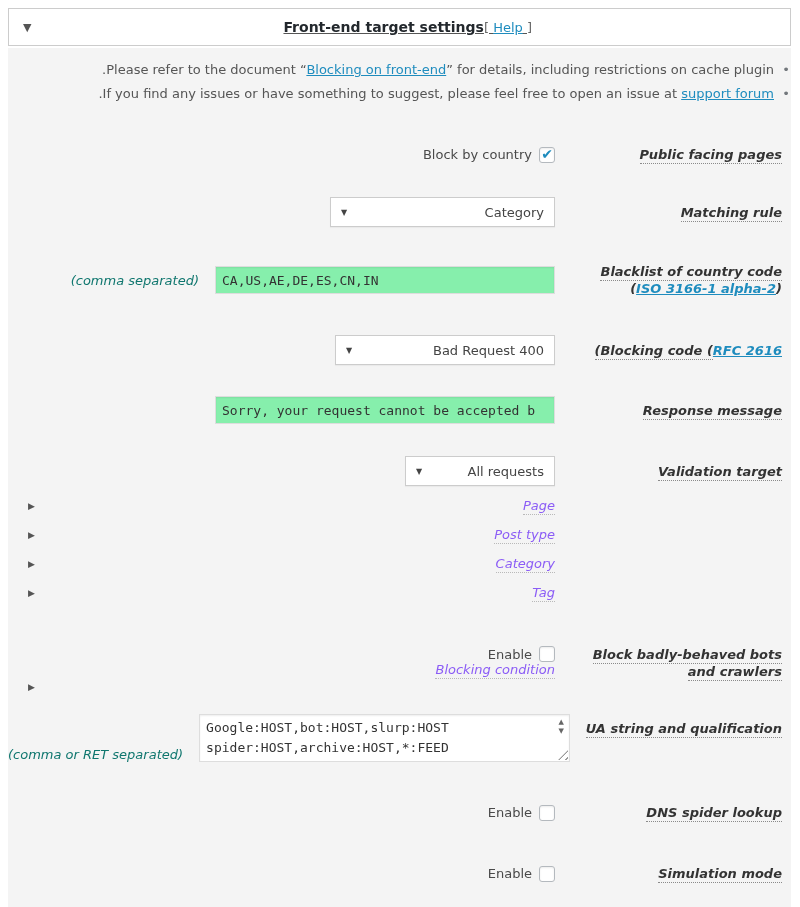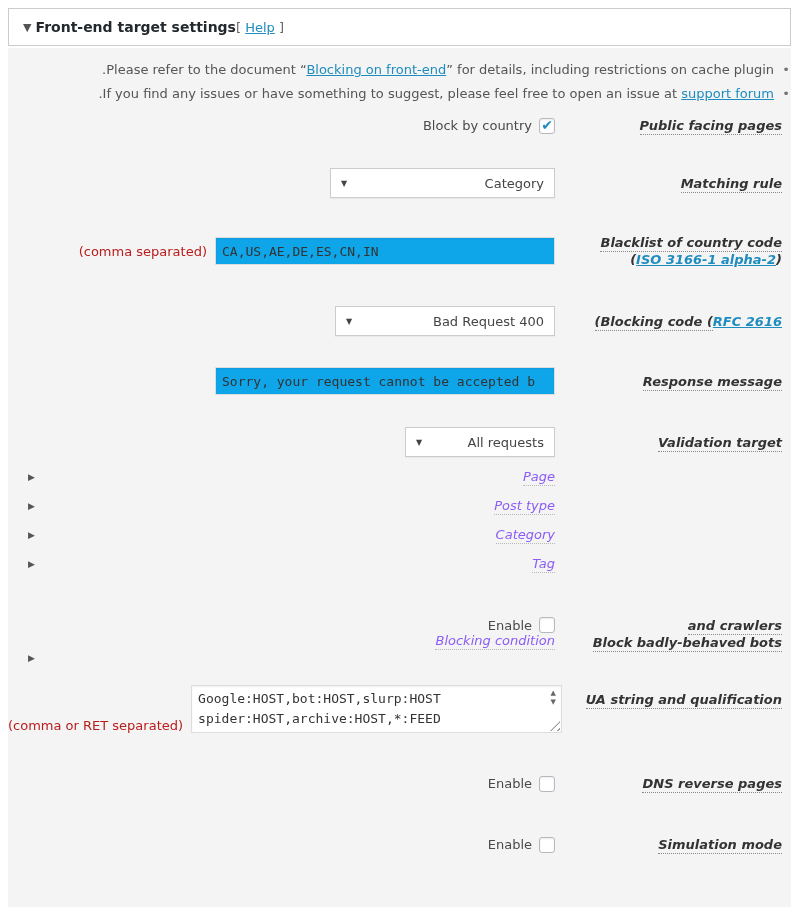--- a/index.html
+++ b/index.html
@@ -11,21 +11,21 @@
     font-size:13px; color:#555;
   }
   .panel { position:absolute; left:8px; top:8px; width:783px; }
 
   
   .panel-header {
     background:#fff; border:1px solid #ccc; height:38px;
     display:flex; align-items:center; padding:0 10px;
   }
   .toggle-icon { color:#555; font-size:11px; cursor:pointer; padding:0 4px; }
-  .header-title-area { flex:1; text-align:left; direction:ltr; }
+  .header-title-area { flex:1; text-align:center; direction:ltr;text-decoration:underline; }
   .header-title { font-weight:bold; font-size:14px; color:#23282d; }
   .bracket { color:#666; font-size:13px; }
   a, .link { color:#1e8cbe; text-decoration:underline; cursor:pointer; }
 
   
   .panel-body {
     background:#f4f4f4; margin-top:2px; height:859px; overflow:hidden;
     padding-top:10px;
   }
 
@@ -58,27 +58,27 @@
   .select {
     height:30px; border:1px solid #ccc; background:#fff; cursor:pointer;
     display:flex; align-items:center; justify-content:space-between;
     padding:0 10px; color:#444;
     box-shadow:0 1px 1px rgba(0,0,0,0.04);
   }
   .select-arrow-icon { font-size:8px; color:#444; }
   .w225 { width:225px; } .w220 { width:220px; } .w150 { width:150px; }
 
   .text-input {
-    width:340px; height:28px; border:1px solid #ddd; background:#0ea5e9;
+    width:340px; height:28px; border:1px solid #ddd; background:#86efac;
     box-shadow: inset 0 1px 2px rgba(0,0,0,0.07);
     padding:2px 6px; margin:0;
     font-family:"DejaVu Sans Mono","Liberation Mono",monospace;
     font-size:13px; color:#333; direction:ltr; text-align:left;
   }
-  .side-note { color:#b91c1c; margin-right:8px; white-space:nowrap; }
+  .side-note { color:#0f766e; margin-right:16px; white-space:nowrap;font-style:italic; }
 
   .gray-lbl {
     font-style:italic; color:#8b5cf6;
     border-bottom:1px dotted #b9b9b9; padding-bottom:1px;
   }
   .sub-row { position:relative; text-align:right; padding-right:236px; height:21px; }
   .expand-icon {
     position:absolute; left:20px; top:3px; color:#555; font-size:9px; cursor:pointer;
   }
 
@@ -99,21 +99,21 @@
     display:flex; flex-direction:column; align-items:center;
     color:#666; font-size:7px; line-height:9px; cursor:pointer;
   }
   .ta-grip {
     position:absolute; right:1px; bottom:1px; width:10px; height:10px; cursor:nwse-resize;
     background: repeating-linear-gradient(135deg, transparent 0 2px, #9a9a9a 2px 3px, transparent 3px 5px);
     clip-path: polygon(100% 0, 100% 100%, 0 100%);
   }
 
   
-  .m-notices-after { margin-top:11px; }
+  .m-notices-after { margin-top:40px; }
   .row-matching   { margin-top:34px; }
   .row-country    { margin-top:36px; }
   .row-rescode    { margin-top:38px; }
   .row-resmsg     { margin-top:31px; }
   .row-valtarget  { margin-top:32px; }
   .sub-first      { margin-top:12px; }
   .sub-next       { margin-top:8px; }
   .row-bots       { margin-top:40px; }
   .row-ua         { margin-top:34px; }
   .row-dns        { margin-top:42px; }
@@ -232,22 +232,22 @@
       <div class="control-col">
         <div class="control-cell" style="flex:none;">
           <span class="cb-label">Enable</span>
           <span class="checkbox"></span>
         </div>
         <div class="bots-line2">
           <span class="gray-lbl">Blocking condition</span>
         </div>
       </div>
       <div class="label-cell">
+        <div><span class="lbl">Block badly-behaved bots</span></div>
         <div><span class="lbl">and crawlers</span></div>
-        <div><span class="lbl">Block badly-behaved bots</span></div>
       </div>
     </div>
 
     <div class="row row-ua top-align">
       <div class="control-cell" style="align-items:flex-end;">
         <span class="side-note">(comma or RET separated)</span>
         <div class="textarea-wrap">
           <div class="ta-text">Google:HOST,bot:HOST,slurp:HOST
 spider:HOST,archive:HOST,*:FEED</div>
           <div class="ta-scroll">
@@ -261,21 +261,21 @@
         <span class="lbl">UA string and qualification</span>
       </div>
     </div>
 
     <div class="row row-dns">
       <div class="control-cell">
         <span class="cb-label">Enable</span>
         <span class="checkbox"></span>
       </div>
       <div class="label-cell">
-        <span class="lbl">DNS reverse pages</span>
+        <span class="lbl">DNS spider lookup</span>
       </div>
     </div>
 
     <div class="row row-sim">
       <div class="control-cell">
         <span class="cb-label">Enable</span>
         <span class="checkbox"></span>
       </div>
       <div class="label-cell">
         <span class="lbl">Simulation mode</span>

